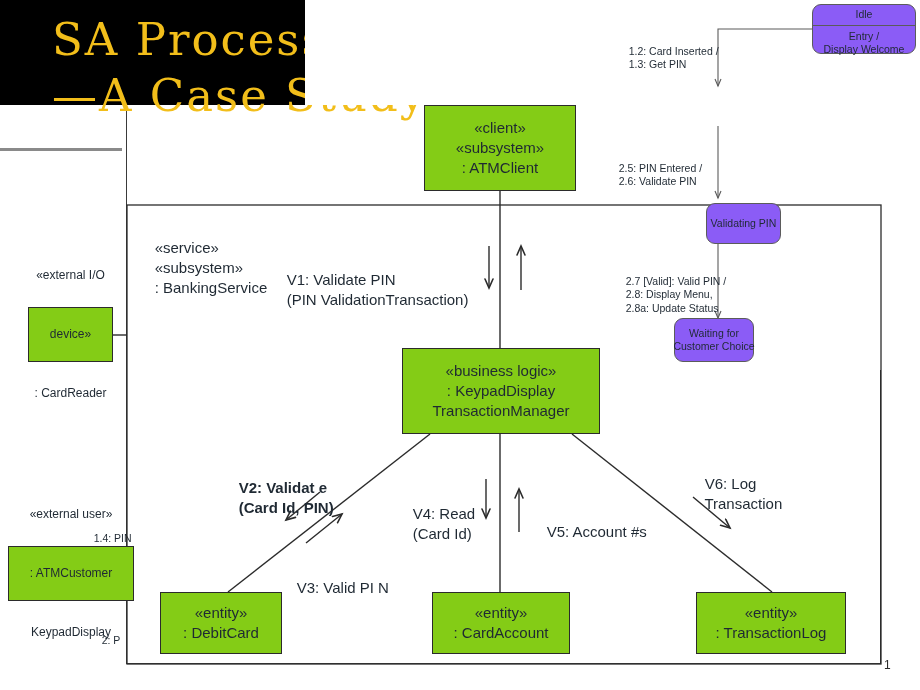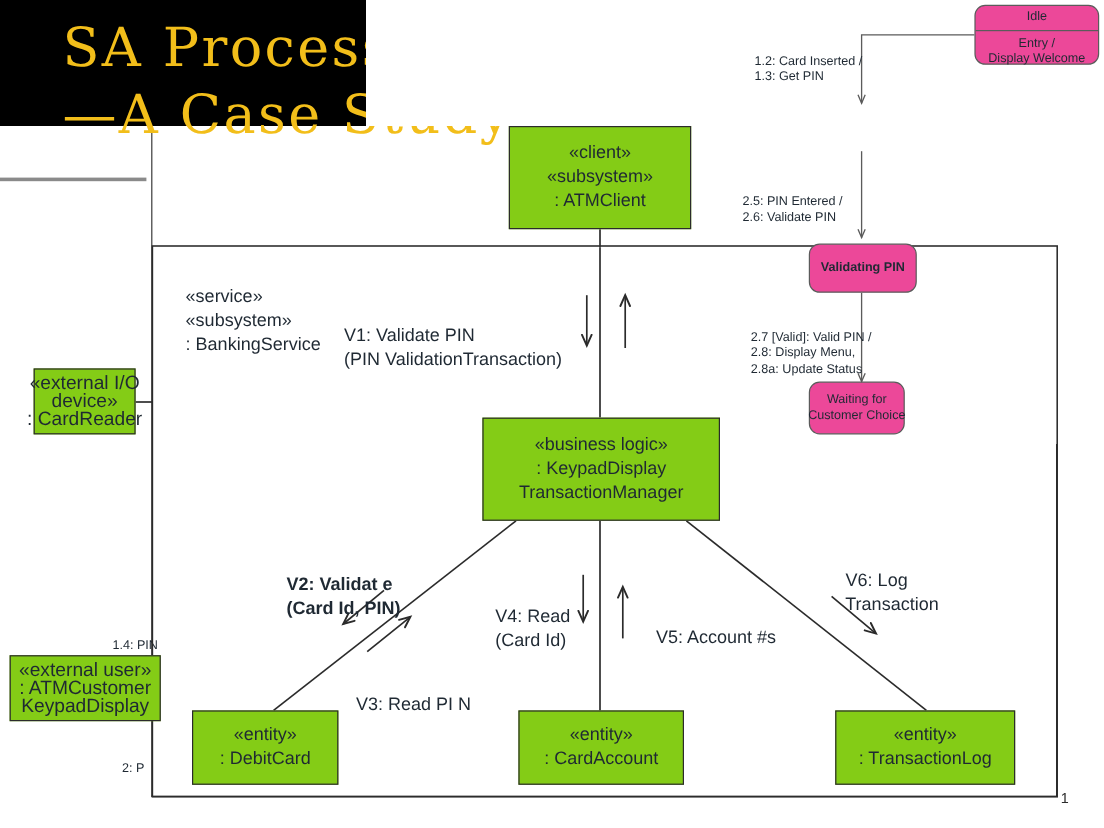--- a/index.html
+++ b/index.html
@@ -69,31 +69,32 @@
     display: flex;
     flex-direction: column;
     align-items: center;
     justify-content: center;
     text-align: center;
     color: #1f2933;
     font-size: 15px;
     line-height: 20px;
   }
   .box.small {
-    font-size: 16px;
+    font-size: 12px;
     line-height: 15px;
+    gap: 44px;
   }
   .box .ln { display: block; white-space: pre; }
 
   
   .state {
     position: absolute;
     border: 1px solid #5b5b5b;
     border-radius: 9px;
-    background: #ec4899;
+    background: #8b5cf6;
     box-sizing: border-box;
     display: flex;
     flex-direction: column;
     align-items: center;
     justify-content: center;
     text-align: center;
     color: #1f2933;
     font-size: 10.5px;
     line-height: 13px;
   }
@@ -291,21 +292,21 @@
     <span class="ln">(PIN ValidationTransaction)</span>
   </div>
 
 
   <div class="lbl z-top" style="left:222px; top:458px;font-weight:bold;">
     <span class="ln">V2: Validat e</span>
     <span class="ln">(Card Id, PIN)</span>
   </div>
 
   <div class="lbl z-top" style="left:280px; top:558px;">
-    <span class="ln">V3: Read PI N</span>
+    <span class="ln">V3: Valid PI N</span>
   </div>
 
   <div class="lbl z-top" style="left:396px; top:484px;">
     <span class="ln">V4: Read</span>
     <span class="ln">(Card Id)</span>
   </div>
 
   <div class="lbl z-top" style="left:530px; top:502px;">
     <span class="ln">V5: Account #s</span>
   </div>
@@ -334,21 +335,21 @@
 
   <div class="state composite z-state" style="left:812px; top:4px; width:104px; height:50px;">
     <div class="hdr">Idle</div>
     <div class="body">
       <span class="ln">Entry /</span>
       <span class="ln">Display Welcome</span>
     </div>
   </div>
 
 
-  <div class="state z-state" style="left:674px; top:203px; width:90px; height:41px;font-weight:bold;">
+  <div class="state z-state" style="left:706px; top:203px; width:75px; height:41px;">
     <span class="ln">Validating PIN</span>
   </div>
 
   <div class="state z-state" style="left:674px; top:318px; width:80px; height:44px;">
     <span class="ln">Waiting for</span>
     <span class="ln">Customer Choice</span>
   </div>
 
   <div class="lbl tiny z-state" style="left:617px; top:31px;">
     <span class="ln">1.2: Card Inserted /</span>

